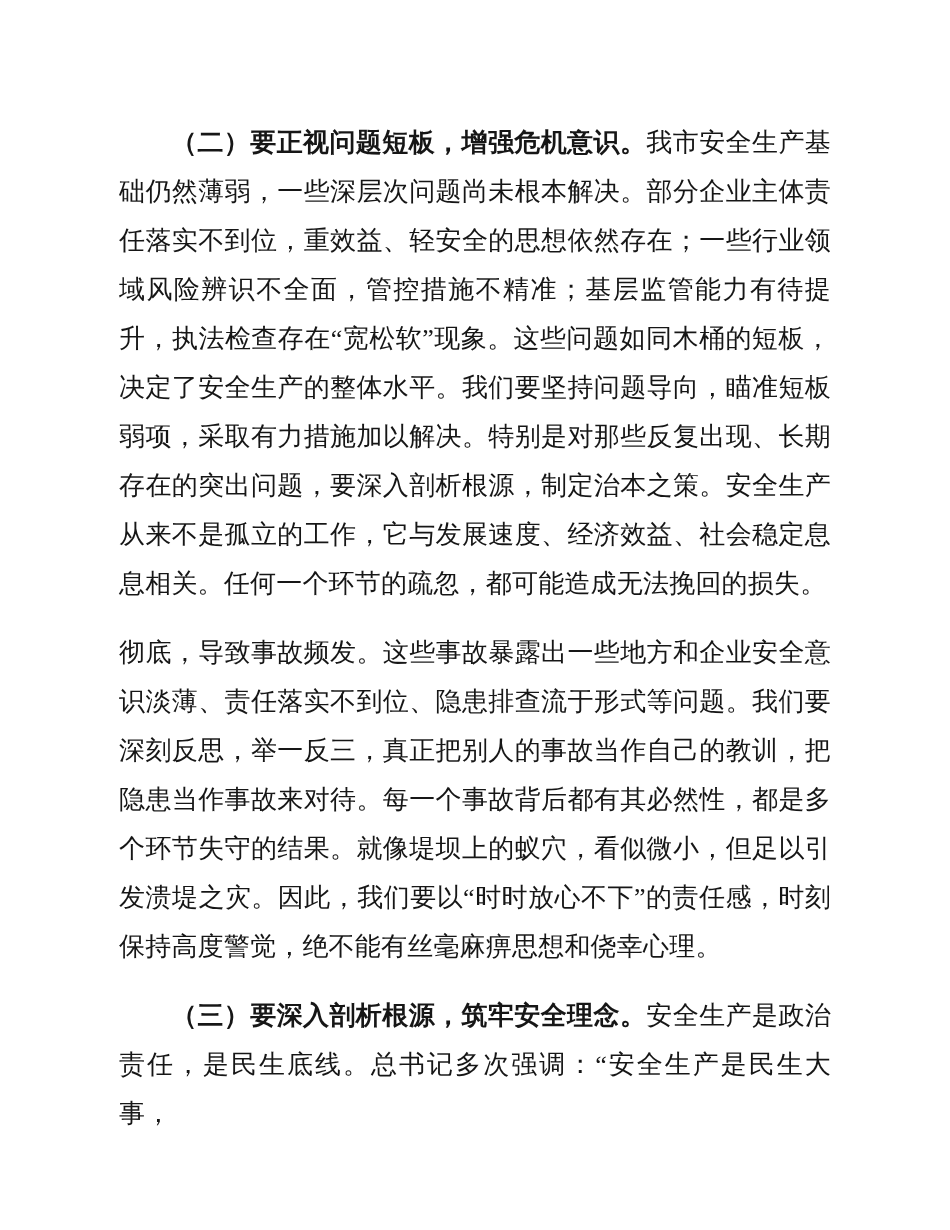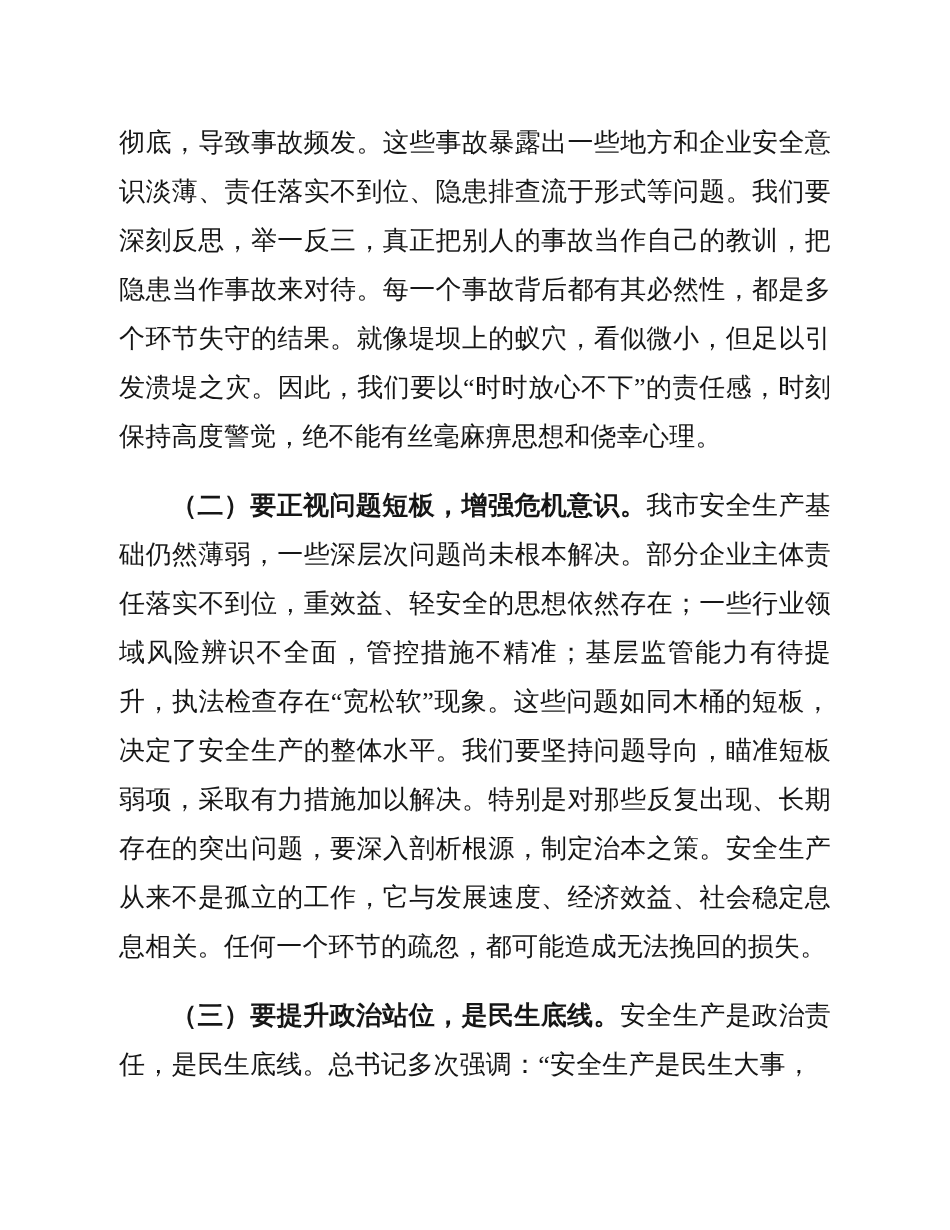--- a/index.html
+++ b/index.html
@@ -32,19 +32,19 @@
     font-weight: 700;
     font-family: "Liberation Sans", "DejaVu Sans", sans-serif;
   }
   .para-body { font-weight: 400; }
 </style>
 </head>
 <body>
 
 <div class="doc-page">
 
+  <p class="doc-paragraph indented"><span class="para-lead">（二）要正视问题短板，增强危机意识。</span><span class="para-body">我市安全生产基础仍然薄弱，一些深层次问题尚未根本解决。部分企业主体责任落实不到位，重效益、轻安全的思想依然存在；一些行业领域风险辨识不全面，管控措施不精准；基层监管能力有待提升，执法检查存在“宽松软”现象。这些问题如同木桶的短板，决定了安全生产的整体水平。我们要坚持问题导向，瞄准短板弱项，采取有力措施加以解决。特别是对那些反复出现、长期存在的突出问题，要深入剖析根源，制定治本之策。安全生产从来不是孤立的工作，它与发展速度、经济效益、社会稳定息息相关。任何一个环节的疏忽，都可能造成无法挽回的损失。</span></p>
+
   <p class="doc-paragraph"><span class="para-lead"></span><span class="para-body">彻底，导致事故频发。这些事故暴露出一些地方和企业安全意识淡薄、责任落实不到位、隐患排查流于形式等问题。我们要深刻反思，举一反三，真正把别人的事故当作自己的教训，把隐患当作事故来对待。每一个事故背后都有其必然性，都是多个环节失守的结果。就像堤坝上的蚁穴，看似微小，但足以引发溃堤之灾。因此，我们要以“时时放心不下”的责任感，时刻保持高度警觉，绝不能有丝毫麻痹思想和侥幸心理。</span></p>
 
-  <p class="doc-paragraph indented"><span class="para-lead">（二）要正视问题短板，增强危机意识。</span><span class="para-body">我市安全生产基础仍然薄弱，一些深层次问题尚未根本解决。部分企业主体责任落实不到位，重效益、轻安全的思想依然存在；一些行业领域风险辨识不全面，管控措施不精准；基层监管能力有待提升，执法检查存在“宽松软”现象。这些问题如同木桶的短板，决定了安全生产的整体水平。我们要坚持问题导向，瞄准短板弱项，采取有力措施加以解决。特别是对那些反复出现、长期存在的突出问题，要深入剖析根源，制定治本之策。安全生产从来不是孤立的工作，它与发展速度、经济效益、社会稳定息息相关。任何一个环节的疏忽，都可能造成无法挽回的损失。</span></p>
-
-  <p class="doc-paragraph indented"><span class="para-lead">（三）要提升政治站位，是民生底线。</span><span class="para-body">安全生产是政治责任，是民生底线。总书记多次强调：“安全生产是民生大事，</span></p>
+  <p class="doc-paragraph indented"><span class="para-lead">（三）要深入剖析根源，筑牢安全理念。</span><span class="para-body">安全生产是政治责任，是民生底线。总书记多次强调：“安全生产是民生大事，</span></p>
 
 </div>
 
 </body></html>

